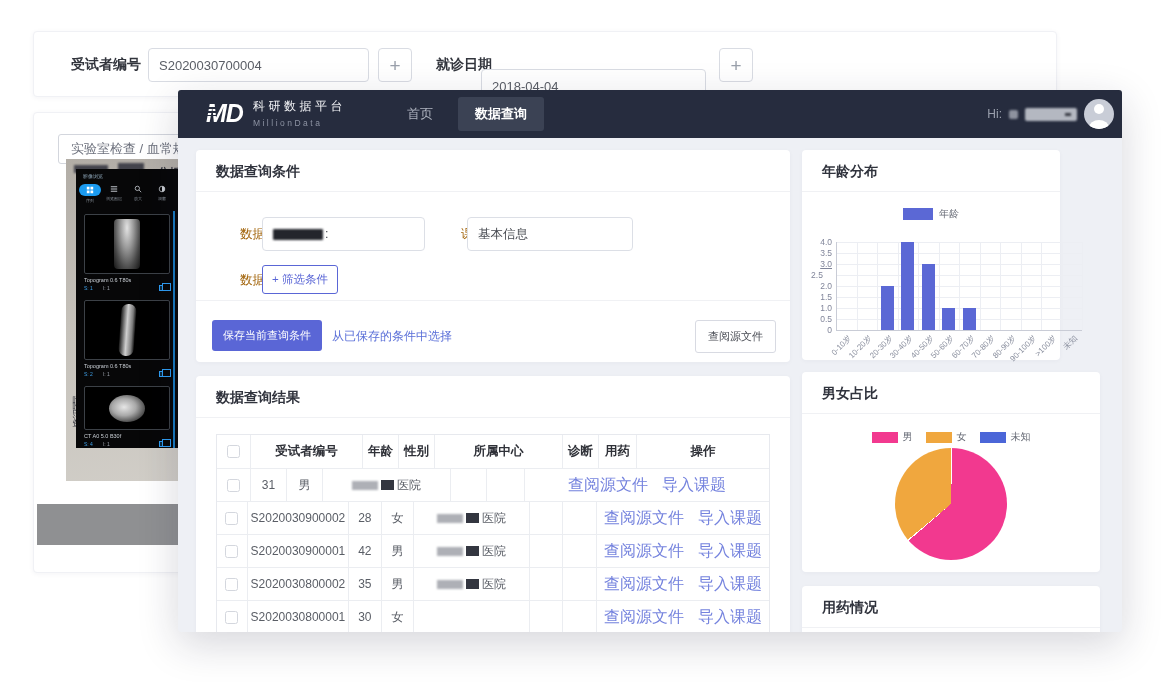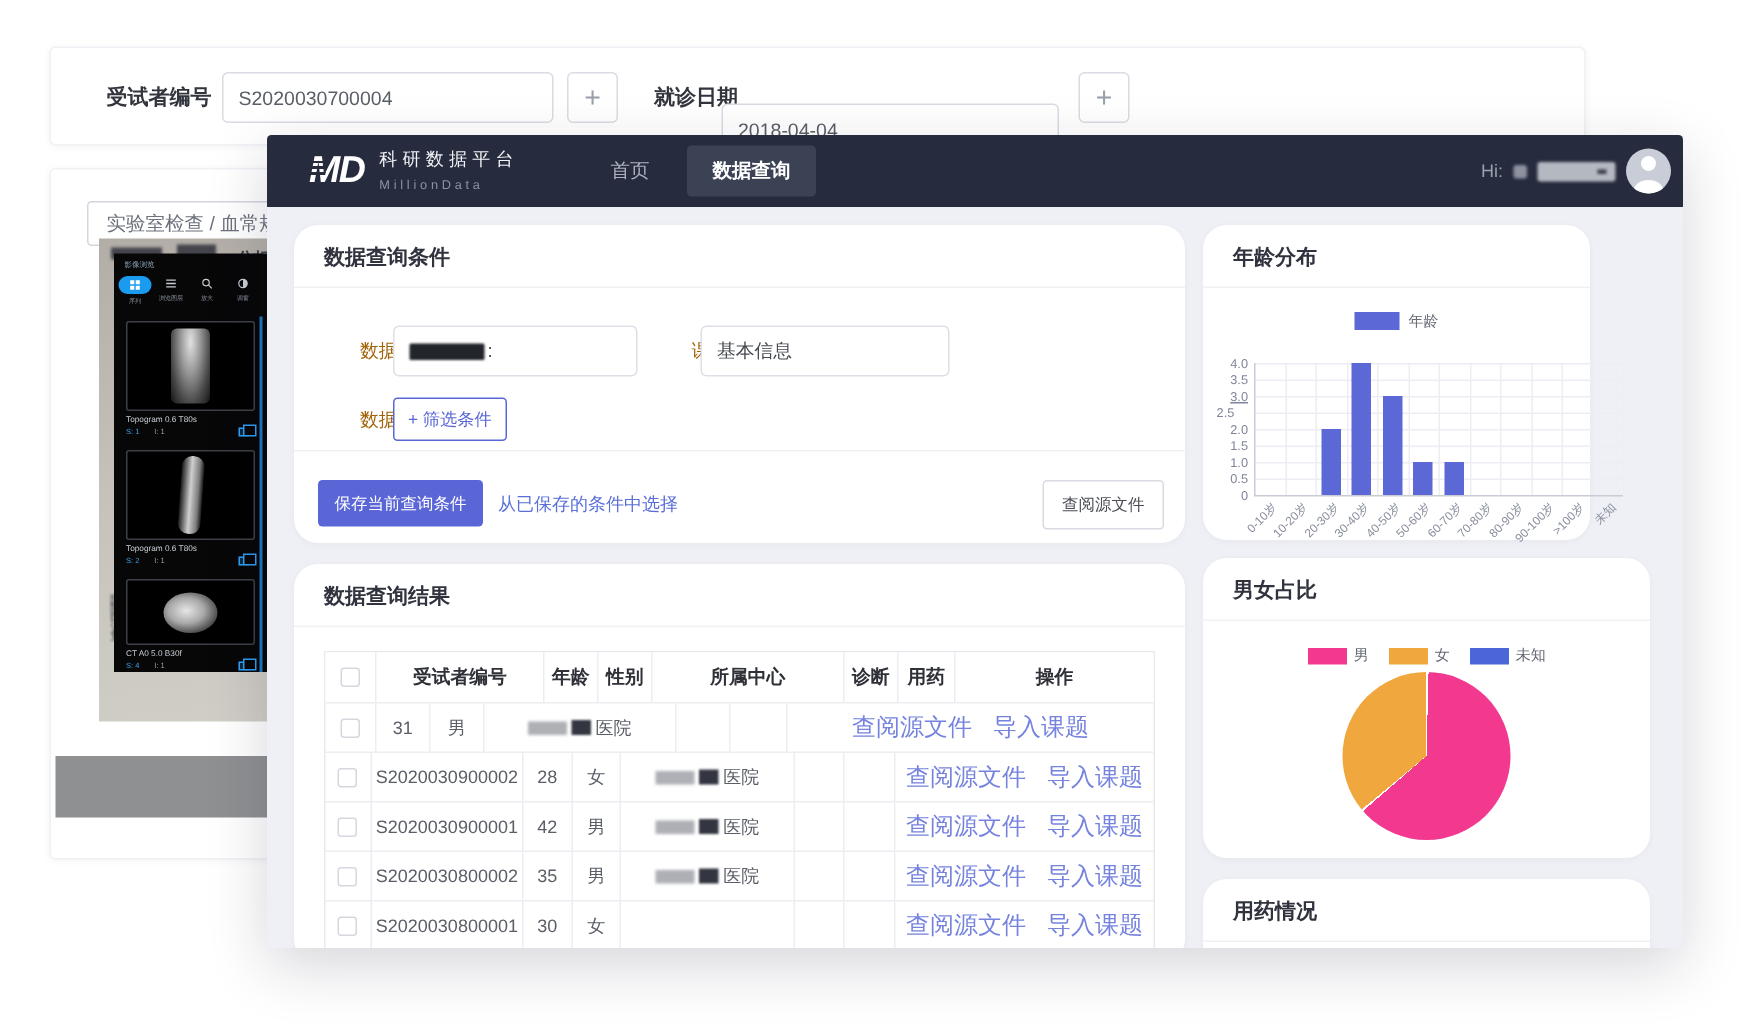--- a/index.html
+++ b/index.html
@@ -61,21 +61,21 @@
   .nav-item.active { background:#3b4254; color:#fff; font-weight:700; }
   #userArea { position:absolute; right:8px; top:0; height:48px; display:flex; align-items:center; gap:7px; }
   #greeting { font-size:12px; color:#9aa0ad; }
   #userMini { width:9px; height:9px; background:#8d929e; filter:blur(.9px); border-radius:2px; }
   #userRedact { width:52px; height:13px; background:#b4b8c1; filter:blur(1px); border-radius:2px; position:relative; }
   #userRedact::after { content:""; position:absolute; right:6px; top:5px; width:6px; height:3px; background:#3a3d46; }
   #avatar { width:30px; height:30px; border-radius:50%; background:#c9cdd7; position:relative; overflow:hidden; cursor:pointer; }
   #avatar::before { content:""; position:absolute; left:10px; top:5px; width:10px; height:10px; border-radius:50%; background:#fff; }
   #avatar::after { content:""; position:absolute; left:5px; bottom:-6px; width:20px; height:15px; border-radius:50% 50% 0 0; background:#fff; }
 
-  .card { position:absolute; background:#fff; border-radius:16px; box-shadow:0 1px 4px rgba(40,45,70,.04); }
+  .card { position:absolute; background:#fff; border-radius:4px; box-shadow:0 1px 4px rgba(40,45,70,.04); }
   .card-title { height:42px; line-height:42px; padding:0 20px; font-size:14px; font-weight:700; color:#30333d; border-bottom:1px solid #f0f1f4; }
 
   
   #qcCard { left:18px; top:60px; width:594px; height:212px; }
   .q-label { position:absolute; font-size:12.5px; color:#a16207;margin-left:20px; }
   .q-input { position:absolute; height:34px; border:1px solid #dcdfe6; border-radius:4px; font-size:12.5px; color:#45484f; padding:0 10px; font-family:inherit; background:#fff; }
   #dbInput { left:66px; top:67px; width:163px; display:flex; align-items:center; cursor:text; }
   .db-redact { display:inline-block; width:50px; height:11px; background:#23252c; filter:blur(.8px); border-radius:1px; margin-right:2px; }
   #filterBtn { position:absolute; left:66px; top:115px; padding:6px 9px; border:1px solid #5a66d6; border-radius:3px; color:#5a66d6; font-size:11.5px; background:#fff; cursor:pointer; }
   #qcDivider { position:absolute; left:0; right:0; top:150px; height:1px; background:#f0f1f4; }

